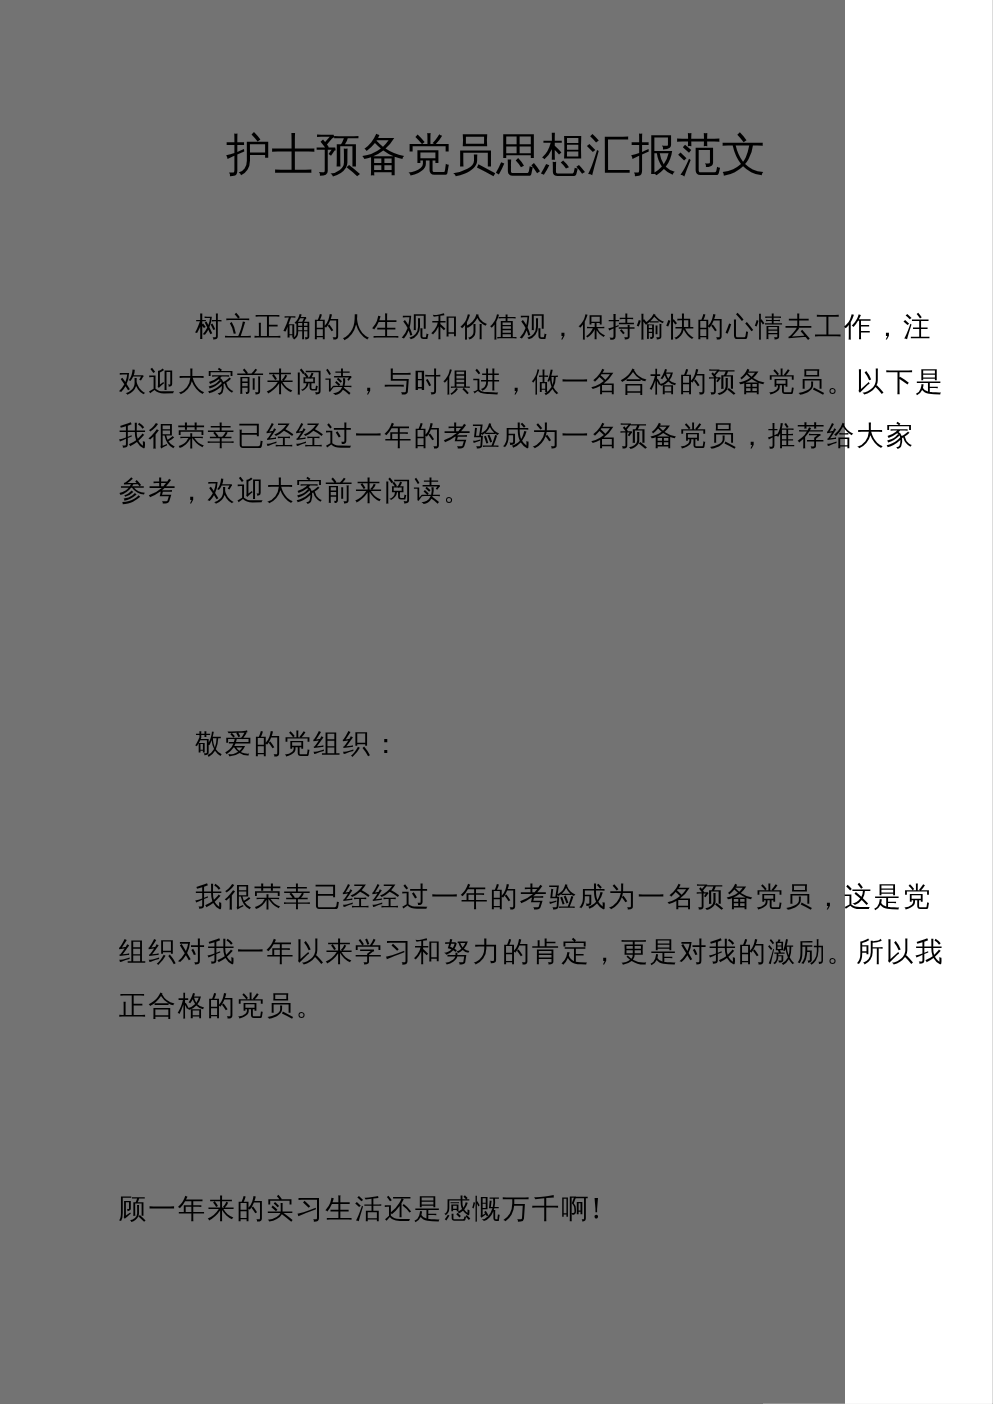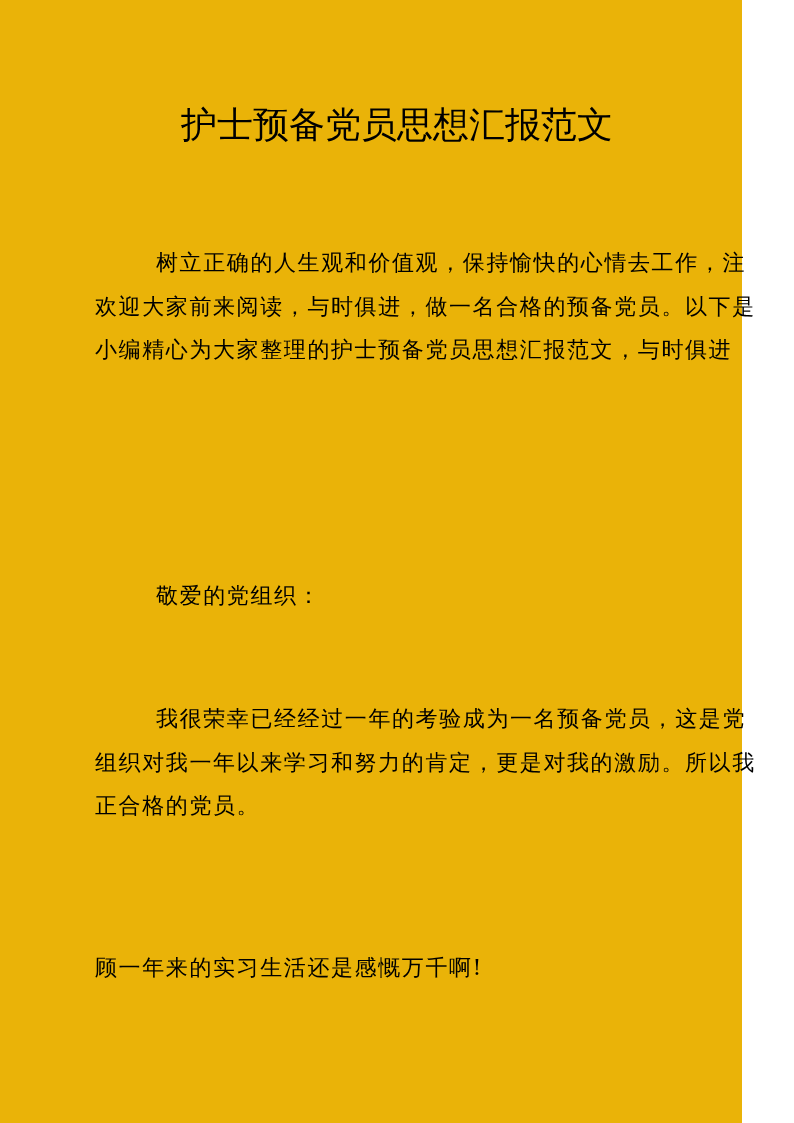--- a/index.html
+++ b/index.html
@@ -12,23 +12,23 @@
       height: 1123px;
       position: relative;
       overflow: hidden;
       color: #000000;
       font-family: "DejaVu Serif", "Liberation Serif", serif;
     }
     .page {
       position: absolute;
       left: 0;
       top: 0;
-      width: 742px;
+      width: 676px;
       height: 1123px;
-      background: #eab308;
+      background: #737373;
     }
     .title {
       position: absolute;
       left: 0;
       width: 794px;
       top: 103px;
       text-align: center;
       font-size: 36px;
       line-height: 44px;
       letter-spacing: 0px;
@@ -59,21 +59,22 @@
 </head>
 <body>
 
 <div class="page">
 
   <div class="title">护士预备党员思想汇报范文</div>
 
   <div class="para-block p1">
     <span class="line first">树立正确的人生观和价值观，保持愉快的心情去工作，注</span>
     <span class="line">欢迎大家前来阅读，与时俱进，做一名合格的预备党员。以下是</span>
-    <span class="line">小编精心为大家整理的护士预备党员思想汇报范文，与时俱进</span>
+    <span class="line">我很荣幸已经经过一年的考验成为一名预备党员，推荐给大家</span>
+    <span class="line">参考，欢迎大家前来阅读。</span>
   </div>
 
 
   <div class="para-block salutation">
     <span class="line first">敬爱的党组织：</span>
   </div>
 
   <div class="para-block p2">
     <span class="line first">我很荣幸已经经过一年的考验成为一名预备党员，这是党</span>
     <span class="line">组织对我一年以来学习和努力的肯定，更是对我的激励。所以我</span>

